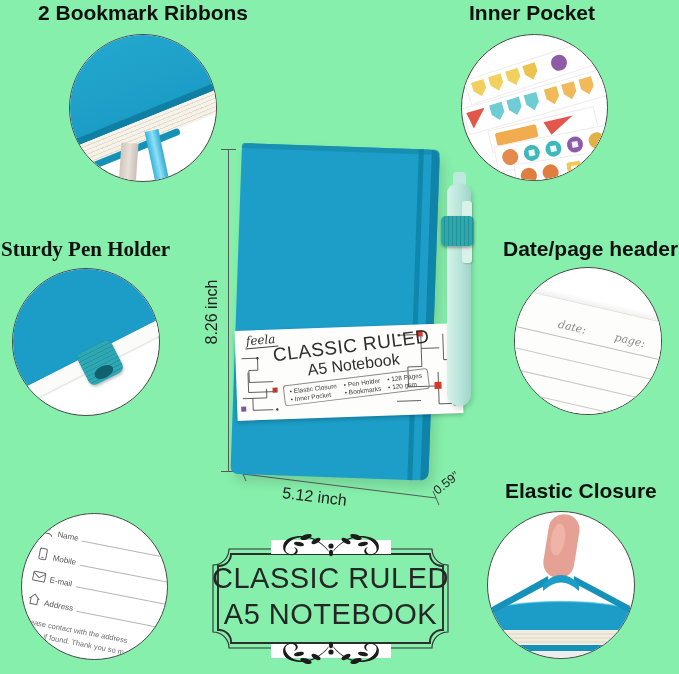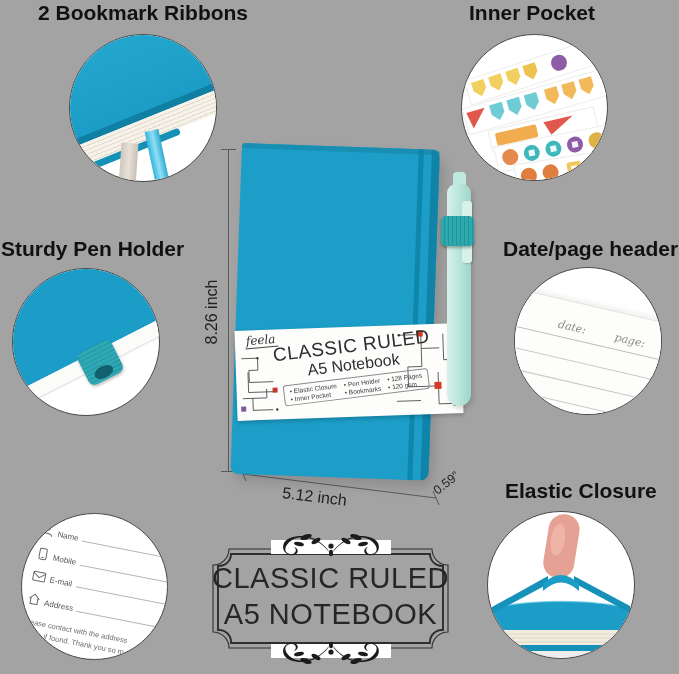--- a/index.html
+++ b/index.html
@@ -1,16 +1,16 @@
 <!DOCTYPE html>
 <html><head>
 <meta charset="utf-8">
 <style>
   html,body{margin:0;padding:0;background:#fff;}
-  .canvas{position:relative;width:679px;height:674px;background:#a3a3a3;overflow:hidden;
+  .canvas{position:relative;width:679px;height:674px;background:#86efac;overflow:hidden;
           font-family:"Liberation Sans",sans-serif;color:#111;}
   .callout-title{position:absolute;font-size:21px;font-weight:700;color:#111;white-space:nowrap;}
   .photo-circle{position:absolute;border-radius:50%;border:1px solid #4a4a4a;background:#fff;overflow:hidden;}
   .abs{position:absolute;}
 
   
   .bm-group{position:absolute;left:-34px;top:-34px;width:230px;height:230px;transform:rotate(-22deg);}
   .bm-cover{position:absolute;left:10px;top:10px;width:210px;height:104px;background:linear-gradient(180deg,#25a9d0,#1b9cc6);border-radius:12px;}
   .bm-cover-edge{position:absolute;left:10px;top:108px;width:205px;height:7px;background:#0f7fa3;border-radius:3px;}
   .bm-pages{position:absolute;left:20px;top:115px;width:178px;height:22px;background:#f6f2e9;
@@ -90,21 +90,21 @@
   .flourish-top{top:532px;}
   .flourish-bottom{top:640px;transform:scaleY(-1);}
 </style>
 </head>
 <body>
 
 <div class="canvas">
 
   <div class="callout-title" style="left:38px;top:1px;">2 Bookmark Ribbons</div>
   <div class="callout-title" style="left:469px;top:1px;">Inner Pocket</div>
-  <div class="callout-title" style="left:1px;top:237px;">Sturdy Pen Holder</div>
+  <div class="callout-title" style="left:1px;top:237px;font-family:Liberation Serif, serif;">Sturdy Pen Holder</div>
   <div class="callout-title" style="left:503px;top:237px;">Date/page header</div>
   <div class="callout-title" style="left:505px;top:479px;">Elastic Closure</div>
 
   <div class="photo-circle" style="left:69px;top:34px;width:146px;height:146px;">
     <div class="bm-group">
       <div class="bm-cover"></div>
       <div class="bm-cover-edge"></div>
       <div class="bm-pages"></div>
       <div class="bm-backcover"></div>
       <div class="ribbon ribbon-silver"></div>

